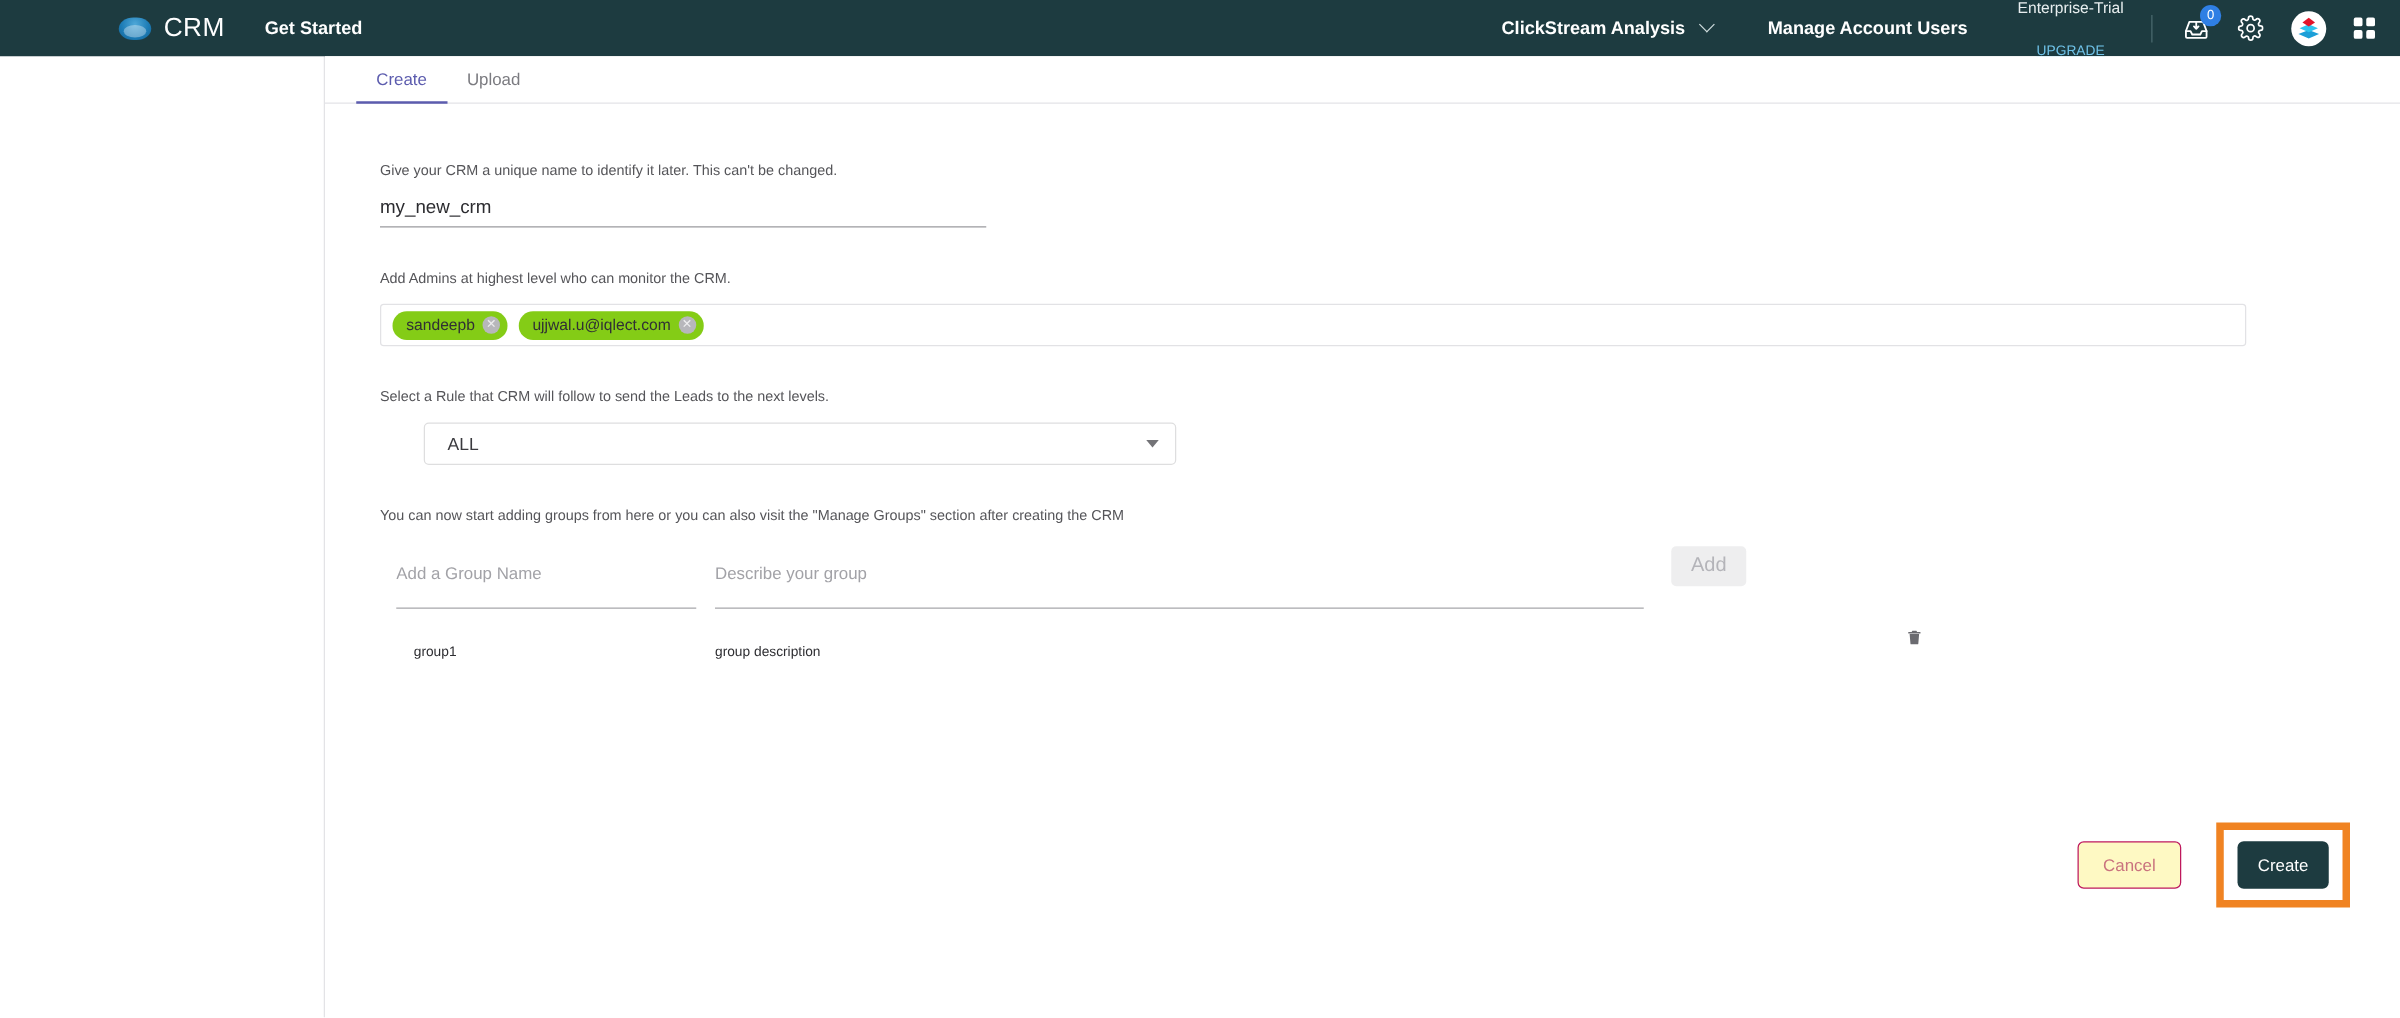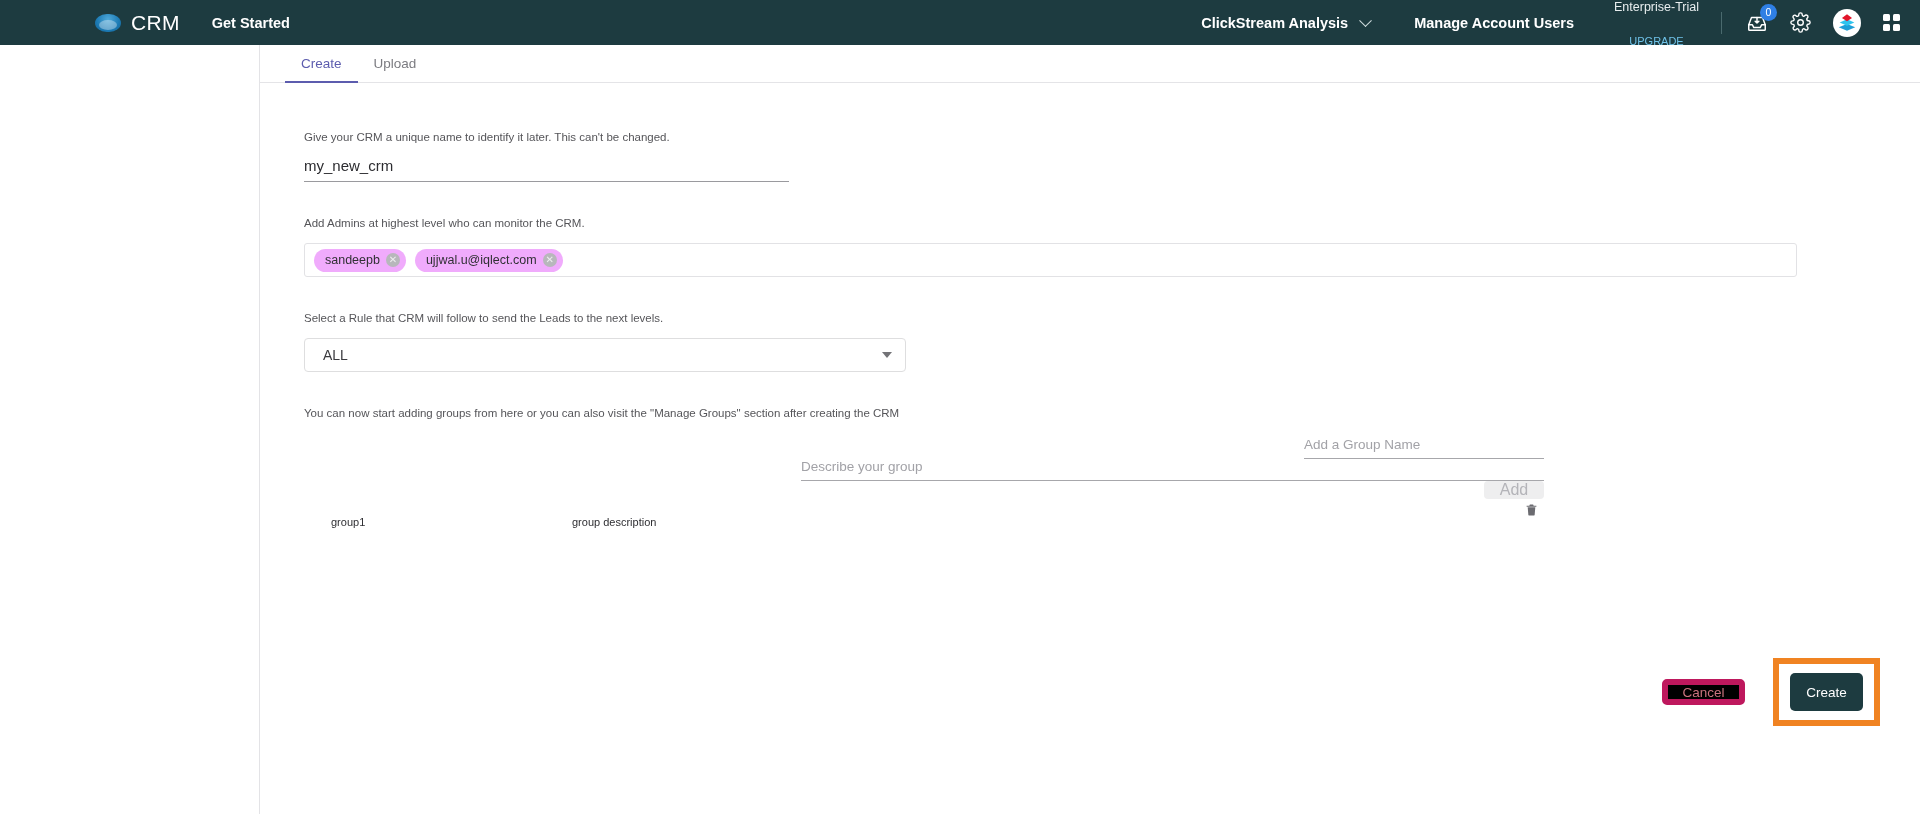--- a/index.html
+++ b/index.html
@@ -205,21 +205,21 @@
     min-height: 34px;
     border: 1px solid #e2e2e5;
     border-radius: 3px;
     background: #fff;
     display: flex;
     align-items: center;
     padding: 0 9px;
     gap: 9px;
   }
   .chip {
-    background: #f0abfc;
+    background: #84cc16;
     border-radius: 13px;
     height: 23px;
     display: flex;
     align-items: center;
     padding: 0 6px 0 11px;
     font-size: 12.5px;
     color: #303034;
     gap: 6px;
   }
   .chip-x {
@@ -239,20 +239,21 @@
     height: 34px;
     border: 1px solid #dededf;
     border-radius: 4px;
     background: #fff;
     display: flex;
     align-items: center;
     padding: 0 13px 0 18px;
     font-size: 14px;
     color: #3a3a3e;
     cursor: pointer;
+    margin-left: 35px;
   }
   .select-arrow {
     margin-left: auto;
     width: 0; height: 0;
     border-left: 5px solid transparent;
     border-right: 5px solid transparent;
     border-top: 6px solid #737377;
   }
 
   .table-wrap { margin-top: 18px; width: 1240px; }
@@ -265,23 +266,21 @@
   .th {
     font-size: 13px;
     font-weight: bold;
     color: #17171a;
   }
   .col-id { width: 255px; padding-left: 16px; }
   .col-desc { flex: 1; }
 
   .table-inputs {
     display: flex;
-    align-items: flex-end;
     height: 50px;
-    flex-direction: column;
   }
   .grp-name-input {
     width: 240px;
     margin-left: 13px;
     border: none;
     border-bottom: 1px solid #a7a7ab;
     font-size: 13.5px;
     color: #2c2c30;
     padding-bottom: 6px;
     outline: none;
@@ -331,24 +330,24 @@
   }
 
   .actions {
     position: absolute;
     right: 40px;
     top: 613px;
     display: flex;
     align-items: center;
   }
   .cancel-btn {
-    width: 83px; height: 26px;
-    border: 6px solid #be185d;
+    width: 83px; height: 38px;
+    border: 1px solid #be185d;
     border-radius: 5px;
-    background: #000000;
+    background: #fef9c3;
     color: #c9737e;
     font-size: 13.5px;
     cursor: pointer;
     font-family: "Liberation Sans", sans-serif;
   }
   .create-wrap {
     margin-left: 28px;
     border: 6px solid #f08322;
     background: #fff;
     padding: 9px 11px;

